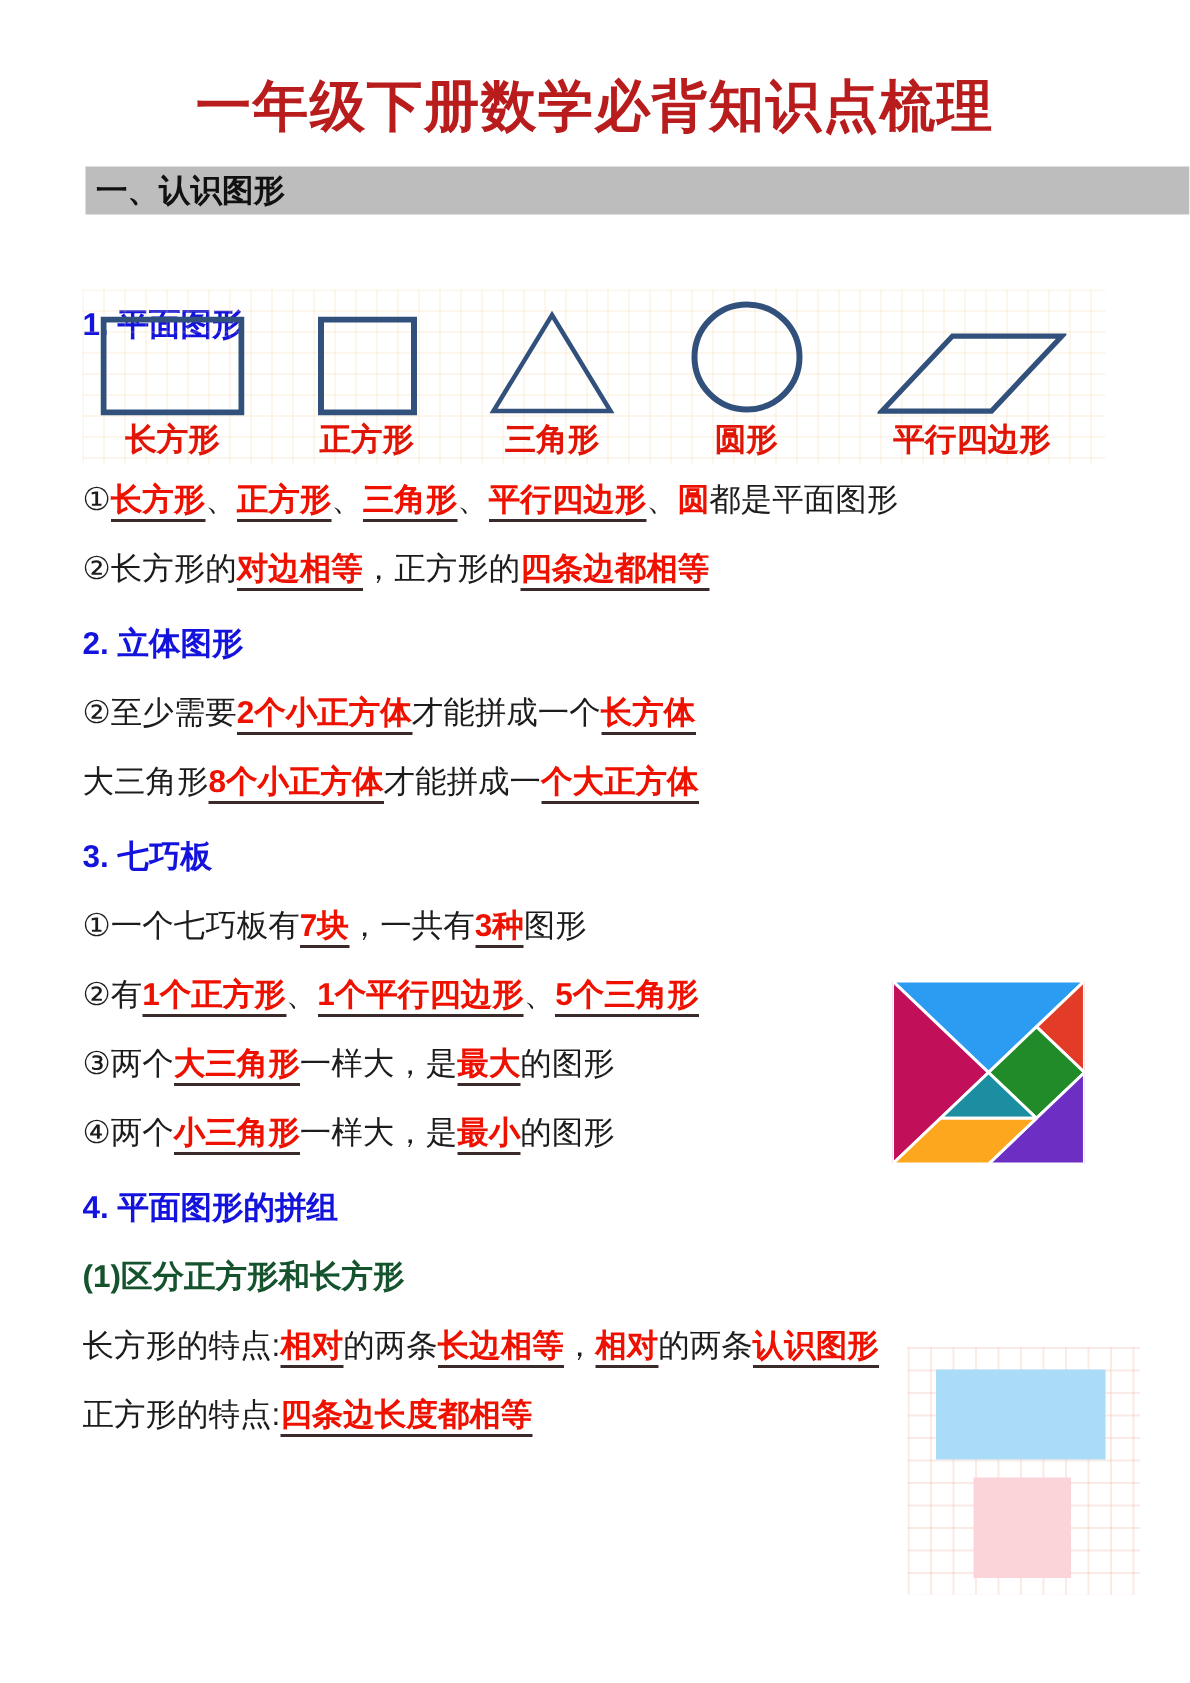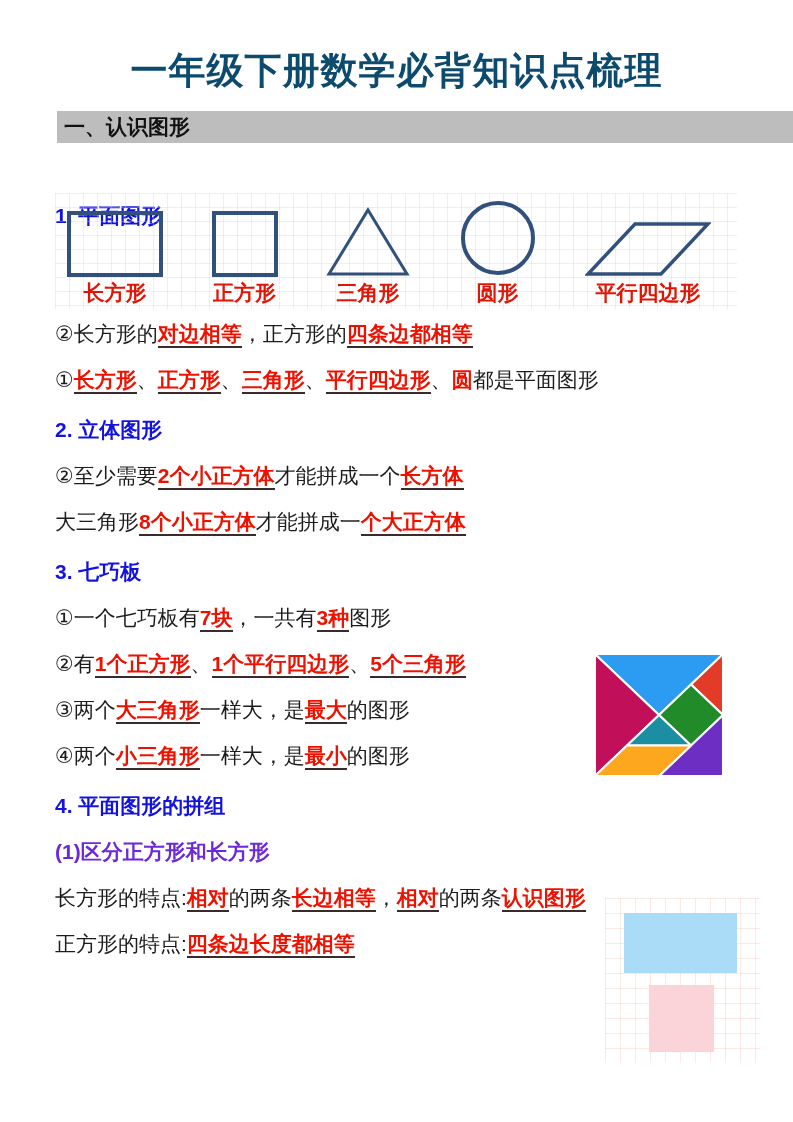--- a/index.html
+++ b/index.html
@@ -3,21 +3,21 @@
 <meta charset="utf-8">
 <style>
   html,body{margin:0;padding:0;background:#ffffff;}
   #page{
     position:relative;width:793px;height:1122px;overflow:hidden;background:#ffffff;
     font-family:"Liberation Sans","DejaVu Sans",sans-serif;color:#1c1c1c;
   }
   
   .doc-title{
     position:absolute;left:0;top:46px;width:100%;margin:0;text-align:center;
-    font-size:37px;font-weight:900;color:#0c4a6e;letter-spacing:1px;
+    font-size:37px;font-weight:900;color:#b91c1c;letter-spacing:1px;
   }
   
   .section-bar{
     position:absolute;left:57px;top:111px;width:778px;height:32px;background:#bdbdbd;
     display:flex;align-items:center;
   }
   .section-bar-text{font-size:21px;font-weight:bold;color:#111;padding-left:7px;}
   
   .plane-heading{
     position:absolute;left:55px;top:162px;font-size:21px;font-weight:bold;color:#1313dd;margin-top:40px;
@@ -33,21 +33,21 @@
     padding:6px 26px 2px 12px;box-sizing:border-box;
   }
   .shape-cell{display:flex;flex-direction:column;align-items:center;justify-content:flex-end;}
   .shape-label{font-size:21px;font-weight:bold;color:#e11505;margin-top:2px;white-space:nowrap;}
   .shape-svg{display:block;}
   
   .content-flow{position:absolute;left:55px;top:321px;width:560px;}
   .flow-line{font-size:21px;line-height:26px;margin-bottom:20px;white-space:nowrap;}
   .flow-heading{font-size:21px;line-height:26px;margin-bottom:20px;font-weight:bold;white-space:nowrap;}
   .h-blue{color:#1313dd;margin-top:24px;}
-  .h-green{color:#6d28d9;}
+  .h-green{color:#14532d;}
   .seg-k{color:#1c1c1c;}
   .seg-r{color:#ee1100;font-weight:bold;border-bottom:2px solid #3a2a2a;padding-bottom:1px;}
   .seg-rp{color:#ee1100;font-weight:bold;}
   
   .tangram-box{position:absolute;left:595px;top:654px;width:128px;height:122px;}
   .tangram-box svg{display:block;width:100%;height:100%;}
   
   .compare-box{
     position:absolute;left:605px;top:898px;width:155px;height:165px;
     background-image:
@@ -98,22 +98,22 @@
     </div>
     <div class="shape-cell">
       <svg class="shape-svg" width="126" height="56" viewBox="0 0 126 56">
         <polygon points="50,3 123,3 76,53 3,53" fill="none" stroke="#31517c" stroke-width="3.5"></polygon>
       </svg>
       <div class="shape-label">平行四边形</div>
     </div>
   </div>
 
   <div class="content-flow">
+      <div class="flow-line"><span class="seg-k">①</span><span class="seg-r">长方形</span><span class="seg-k">、</span><span class="seg-r">正方形</span><span class="seg-k">、</span><span class="seg-r">三角形</span><span class="seg-k">、</span><span class="seg-r">平行四边形</span><span class="seg-k">、</span><span class="seg-rp">圆</span><span class="seg-k">都是平面图形</span></div>
       <div class="flow-line"><span class="seg-k">②长方形的</span><span class="seg-r">对边相等</span><span class="seg-k">，正方形的</span><span class="seg-r">四条边都相等</span></div>
-      <div class="flow-line"><span class="seg-k">①</span><span class="seg-r">长方形</span><span class="seg-k">、</span><span class="seg-r">正方形</span><span class="seg-k">、</span><span class="seg-r">三角形</span><span class="seg-k">、</span><span class="seg-r">平行四边形</span><span class="seg-k">、</span><span class="seg-rp">圆</span><span class="seg-k">都是平面图形</span></div>
       <div class="flow-heading h-blue">2. 立体图形</div>
       <div class="flow-line"><span class="seg-k">②至少需要</span><span class="seg-r">2个小正方体</span><span class="seg-k">才能拼成一个</span><span class="seg-r">长方体</span></div>
       <div class="flow-line"><span class="seg-k">大三角形</span><span class="seg-r">8个小正方体</span><span class="seg-k">才能拼成一</span><span class="seg-r">个大正方体</span></div>
       <div class="flow-heading h-blue">3. 七巧板</div>
       <div class="flow-line"><span class="seg-k">①一个七巧板有</span><span class="seg-r">7块</span><span class="seg-k">，一共有</span><span class="seg-r">3种</span><span class="seg-k">图形</span></div>
       <div class="flow-line"><span class="seg-k">②有</span><span class="seg-r">1个正方形</span><span class="seg-k">、</span><span class="seg-r">1个平行四边形</span><span class="seg-k">、</span><span class="seg-r">5个三角形</span></div>
       <div class="flow-line"><span class="seg-k">③两个</span><span class="seg-r">大三角形</span><span class="seg-k">一样大，是</span><span class="seg-r">最大</span><span class="seg-k">的图形</span></div>
       <div class="flow-line"><span class="seg-k">④两个</span><span class="seg-r">小三角形</span><span class="seg-k">一样大，是</span><span class="seg-r">最小</span><span class="seg-k">的图形</span></div>
       <div class="flow-heading h-blue">4. 平面图形的拼组</div>
       <div class="flow-heading h-green">(1)区分正方形和长方形</div>

